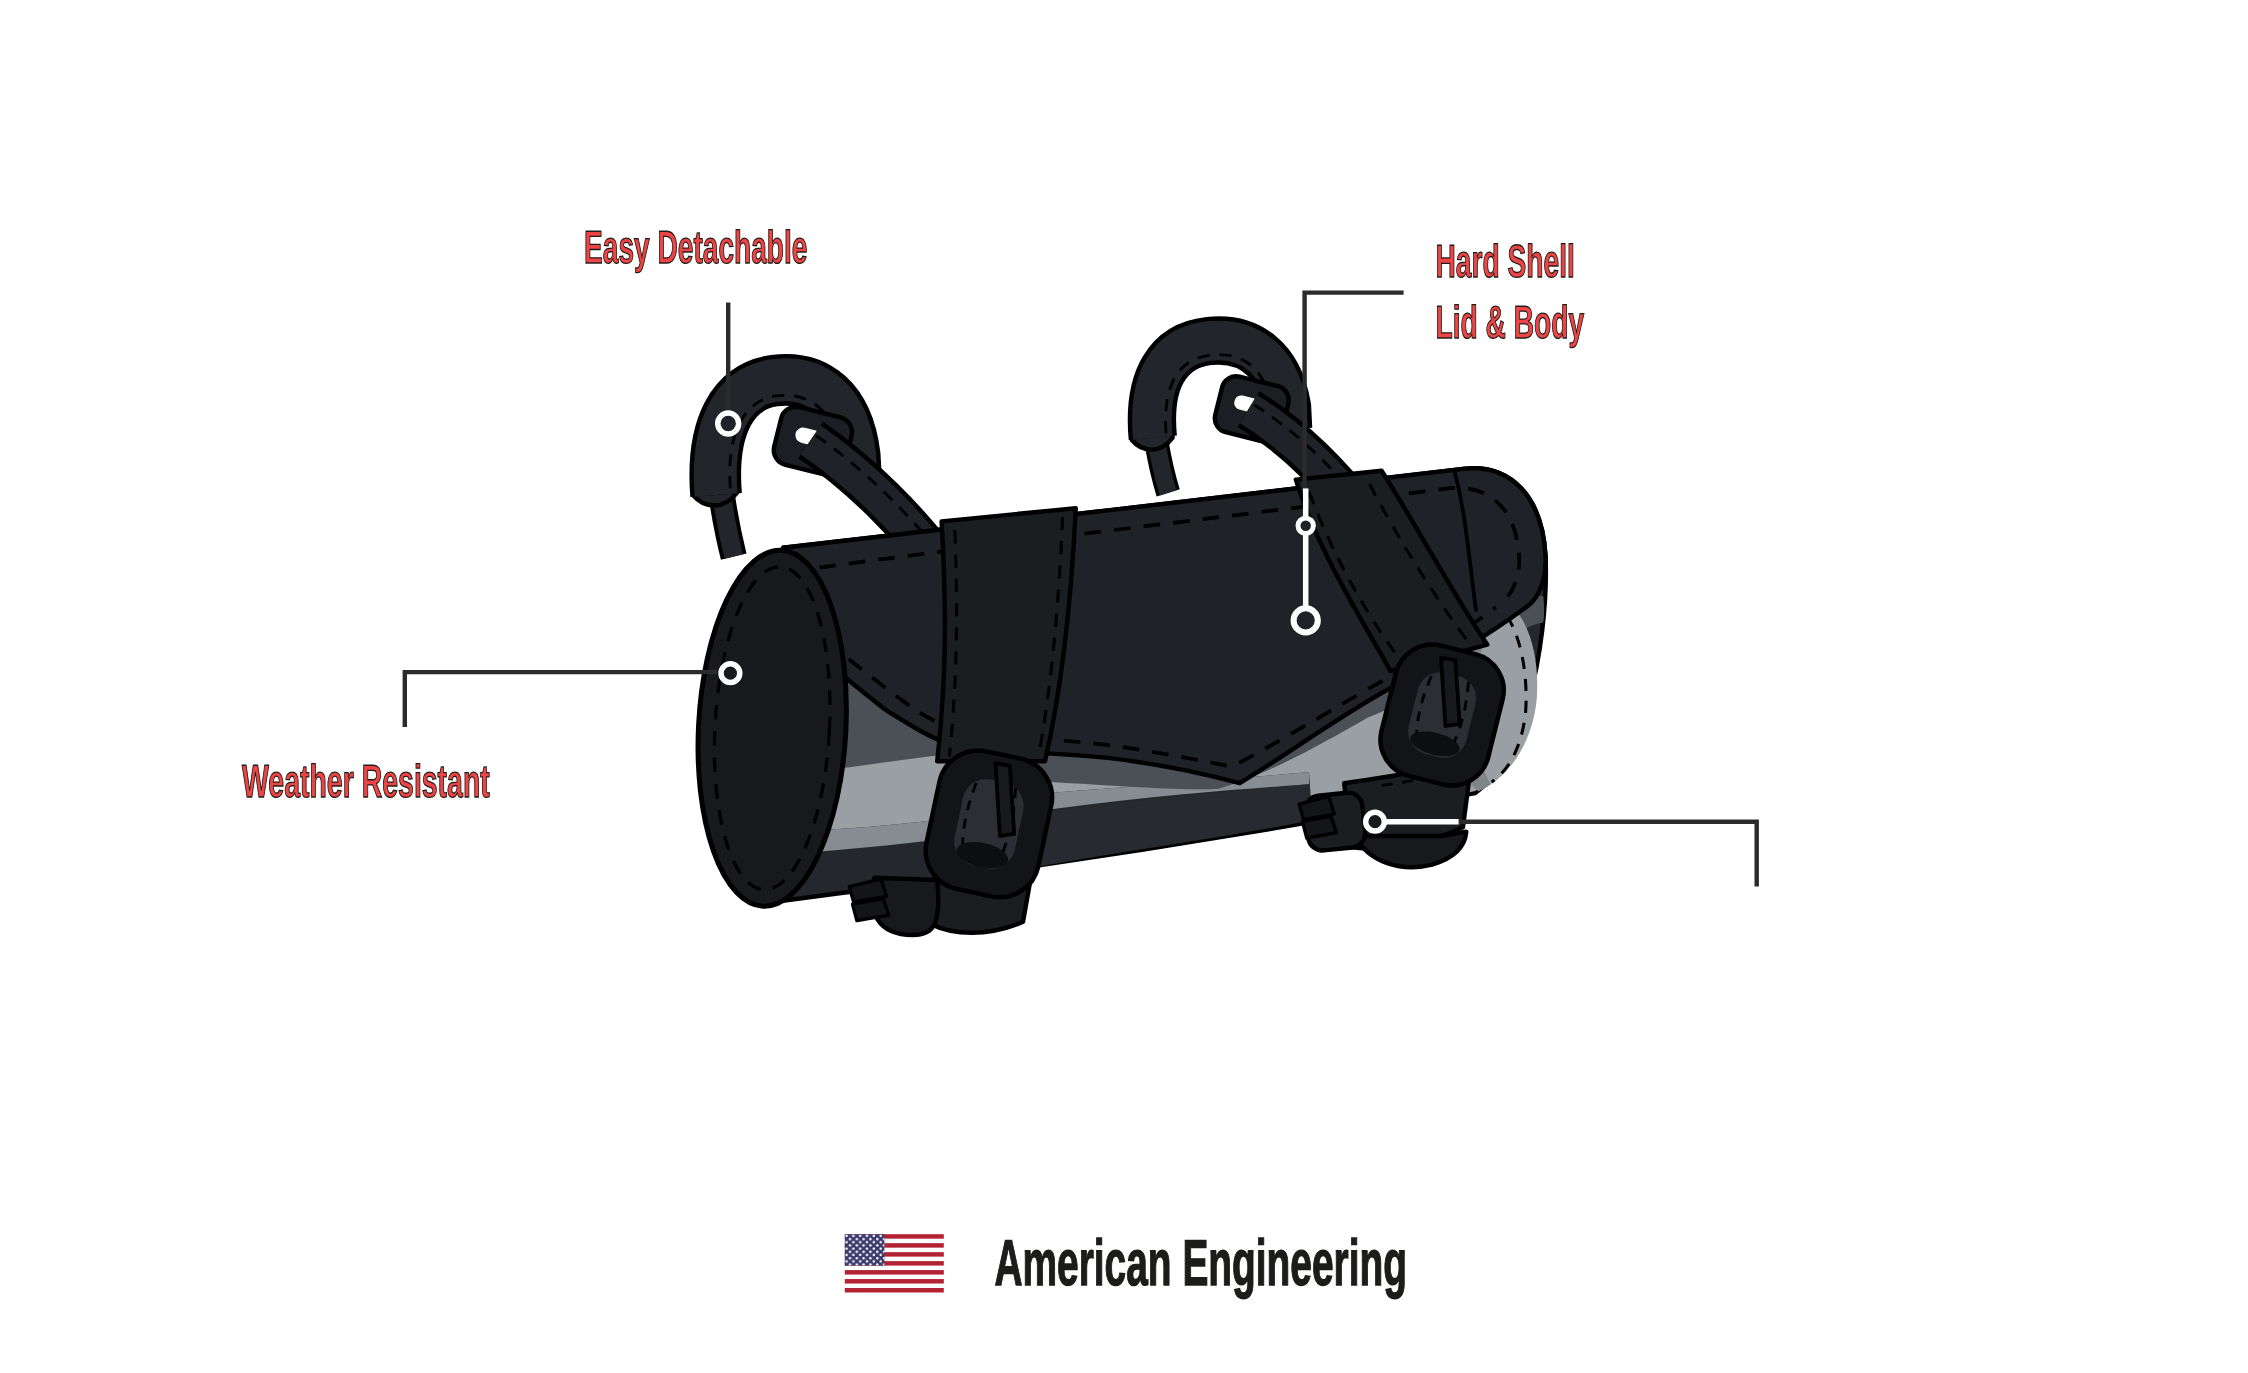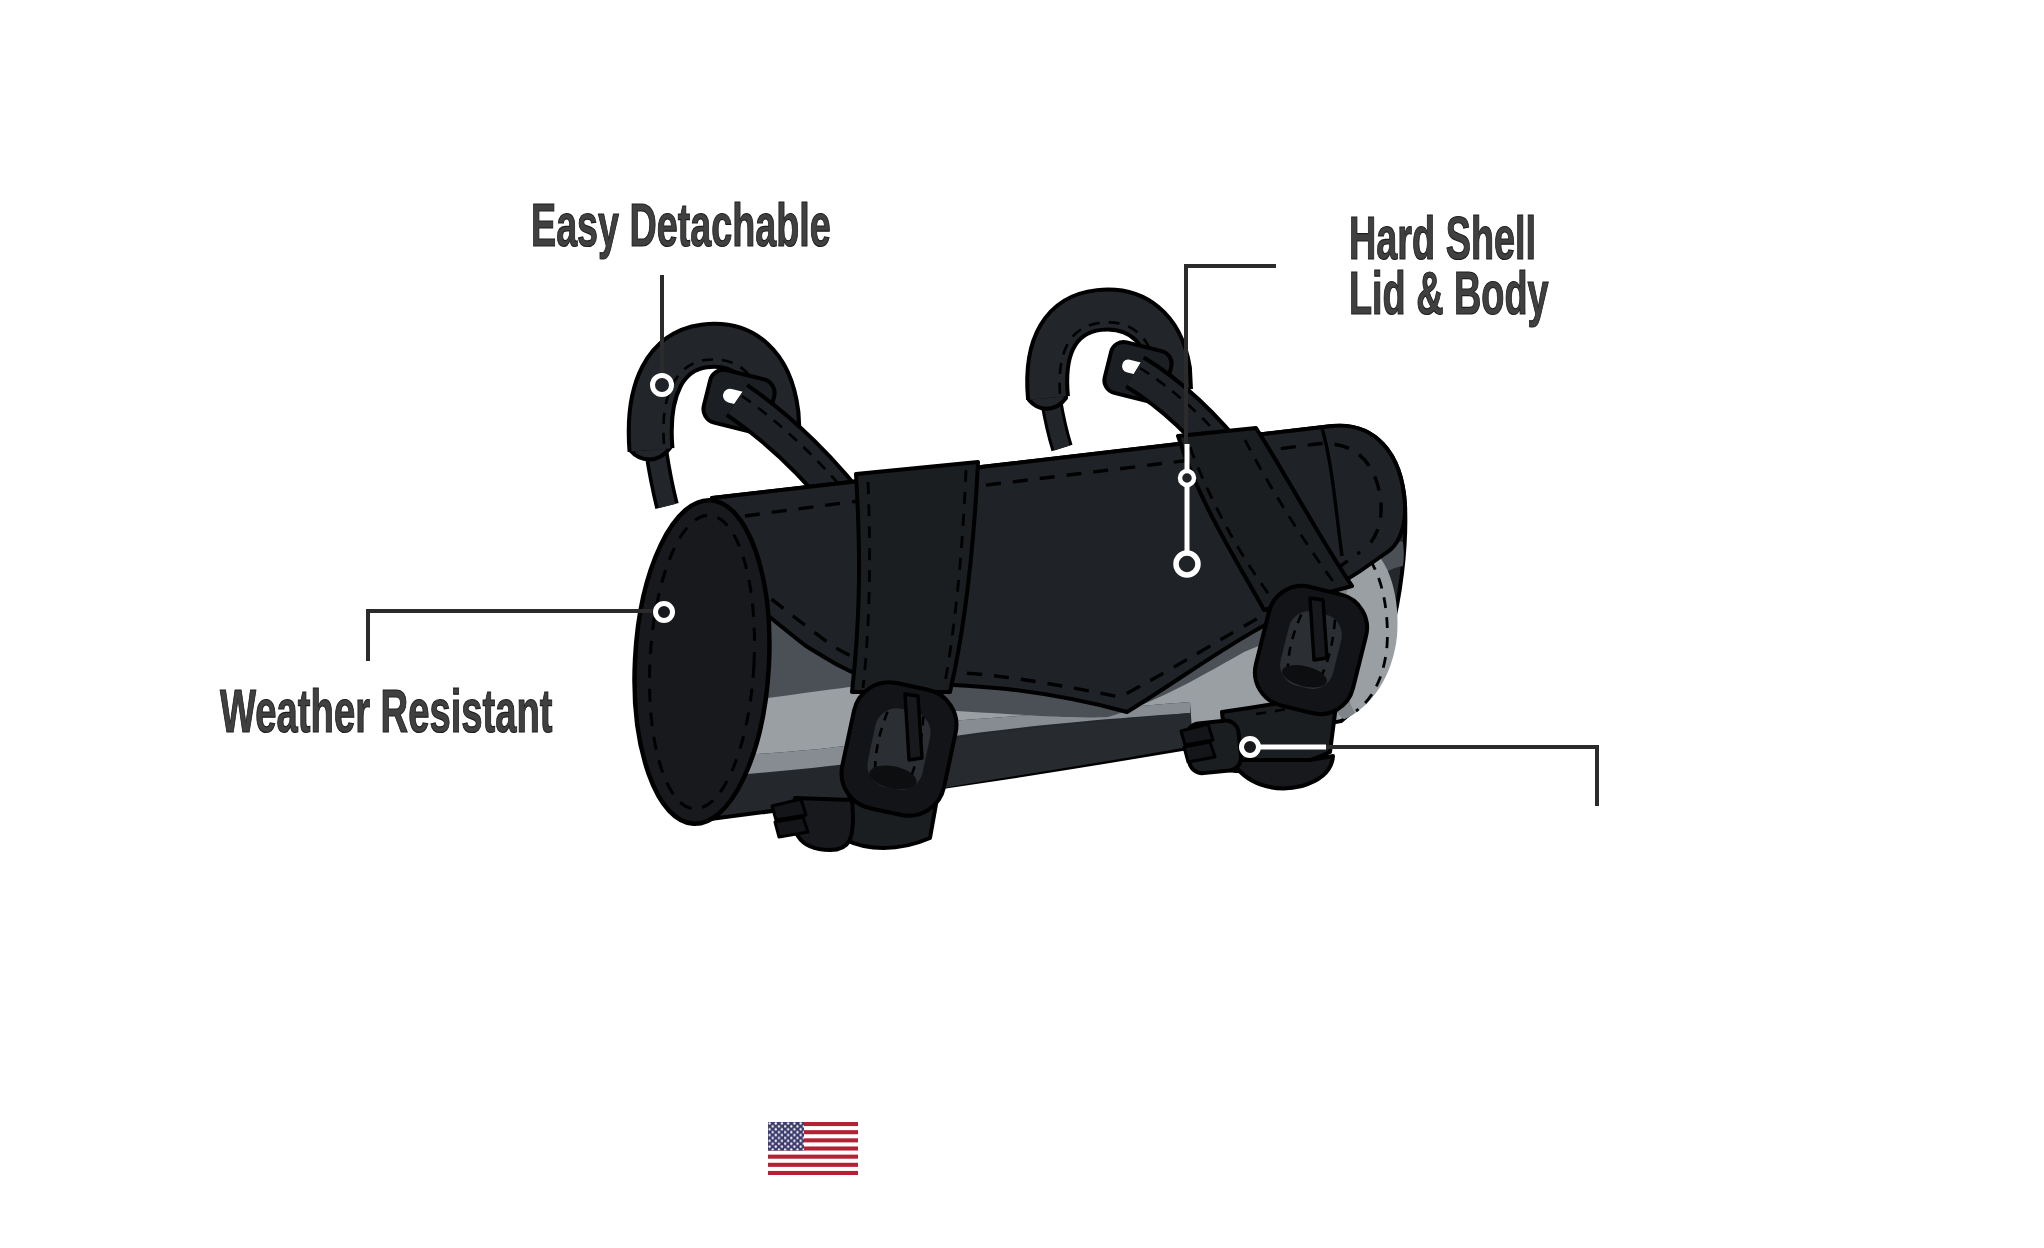--- a/index.html
+++ b/index.html
@@ -6,23 +6,23 @@
   body {
     width:2044px; height:1248px; position:relative; overflow:hidden;
     background:#ffffff;
     font-family:"Liberation Sans", sans-serif;
   }
   .stage { position:absolute; inset:0; }
   svg.art { position:absolute; left:0; top:0; }
   .callout {
     position:absolute;
     font-weight:700;
-    font-size:62px;
+    font-size:42px;
     line-height:55px;
-    color:#404040;
+    color:#ef4444;
     -webkit-text-stroke:1.2px #1c1c1a;
     white-space:nowrap;
   }
   .cond { display:inline-block; transform-origin:0 50%; }
   .footer-text {
     position:absolute;
     font-weight:700;
     font-size:59px;
     line-height:59px;
     color:#1c1c1a;
@@ -268,24 +268,27 @@
     </g>
     <rect x="0" y="0" width="36" height="28.5" fill="#3c3b6e"></rect>
     <rect x="0" y="0" width="36" height="28.5" fill="url(#stars)"></rect>
   </g>
 </svg>
 
 <div class="callout" style="left:531px; top:197px;">
   <span class="cond" style="transform:scaleX(0.608);">Easy Detachable</span>
 </div>
 
-<div class="callout" style="left:1305px; top:210px;margin-left:44px;">
+<div class="callout" style="left:1305px; top:210px;">
   <span class="cond" style="transform:scaleX(0.61);"><span>Hard Shell</span><br>
   <span>Lid &amp; Body</span></span>
 </div>
 
 <div class="callout" style="left:220px; top:683px;">
   <span class="cond" style="transform:scaleX(0.616);">Weather Resistant</span>
 </div>
 
 
+<div class="footer-text" style="left:904px; top:1119px;">
+  <span class="cond" style="transform:scaleX(0.599);">American Engineering</span>
+</div>
 
 </div>
 
 </body></html>

